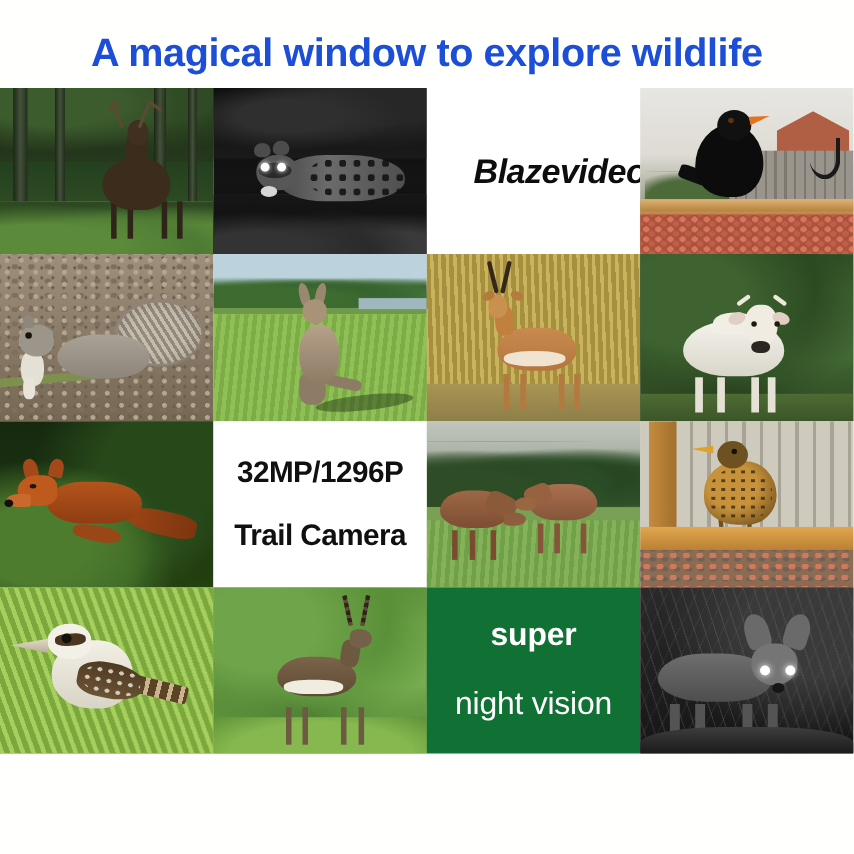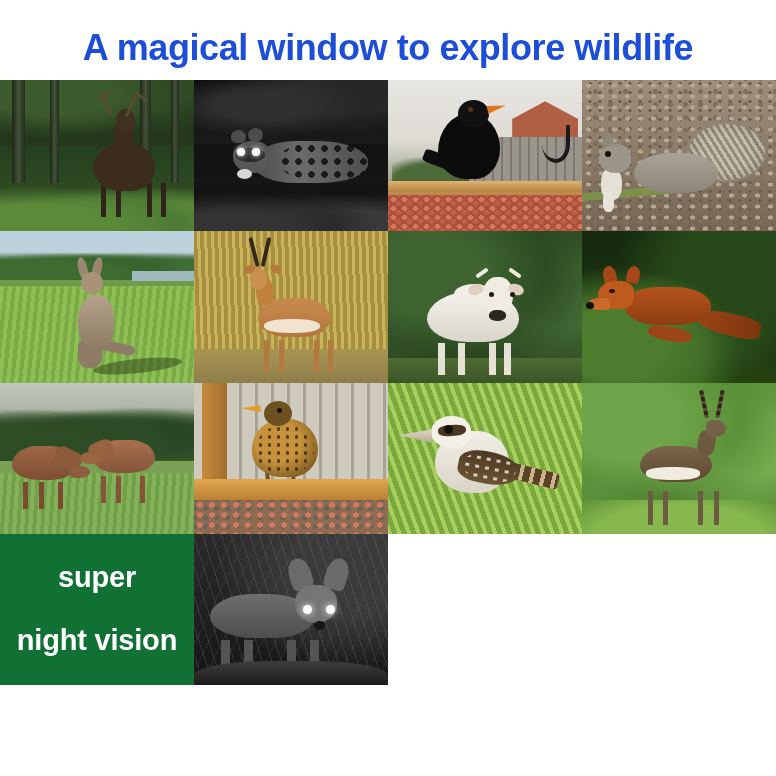--- a/index.html
+++ b/index.html
@@ -41,21 +41,21 @@
     transform:translateX(24px);
   }
   .spec-a{font-size:27px;font-weight:700;color:#101010;white-space:nowrap;
           letter-spacing:-0.5px;margin-bottom:26px;}
   .spec-b{font-size:27px;font-weight:700;color:#101010;white-space:nowrap;
           letter-spacing:-0.5px;}
   .greencell{display:flex;flex-direction:column;align-items:center;
              justify-content:center;}
   .nv-a{font-size:29px;font-weight:700;color:#ffffff;white-space:nowrap;
         margin-bottom:30px;letter-spacing:-0.2px;}
-  .nv-b{font-size:29px;font-weight:700;color:#ffffff;white-space:nowrap;
+  .nv-b{font-size:29px;font-weight:400;color:#ffffff;white-space:nowrap;
         letter-spacing:-0.2px;}
 
   
   .sky,.ground,.veg,.blob,.shape{position:absolute;}
 
   
   .c-deer{background:linear-gradient(#1d2e1b 0%,#24401f 45%,#2f4d24 75%,#3a5a28 100%);}
   .c-deer .trunk{position:absolute;top:0;height:100%;width:13px;
     background:linear-gradient(90deg,#1b2414,#44523c,#222c1b);opacity:.95;}
   .c-deer .canopy{position:absolute;left:0;top:0;width:100%;height:44%;
@@ -445,20 +445,23 @@
       <div class="spots"></div>
       <div class="head"></div>
       <div class="ear" style="left:19%;top:33%;"></div>
       <div class="ear" style="left:28%;top:32%;"></div>
       <div class="mask"></div>
       <div class="eye" style="left:22%;top:45%;"></div>
       <div class="eye" style="left:30%;top:45%;"></div>
       <div class="muzzle"></div>
     </div>
 
+    <div class="cell textcell">
+      <div class="brand">Blazevideo</div>
+    </div>
 
     <div class="cell c-blackbird">
       <div class="brick"></div>
       <div class="house"></div>
       <div class="fence"></div>
       <div class="bush"></div>
       <div class="hook"></div>
       <div class="trough"></div>
       <div class="btail"></div>
       <div class="bbody"></div>
@@ -538,20 +541,24 @@
       <div class="taild"></div>
       <div class="body"></div>
       <div class="earL"></div>
       <div class="earR"></div>
       <div class="head"></div>
       <div class="snout"></div>
       <div class="nose"></div>
       <div class="eye"></div>
     </div>
 
+    <div class="cell textcell">
+      <div class="spec-a">32MP/1296P</div>
+      <div class="spec-b">Trail Camera</div>
+    </div>
 
     <div class="cell c-horse">
       <div class="mount"></div>
       <div class="pines"></div>
       <div class="hill"></div>
       <div class="h1leg" style="left:12%;top:66%;"></div>
       <div class="h1leg" style="left:20%;top:66%;"></div>
       <div class="h1leg" style="left:30%;top:66%;"></div>
       <div class="h1body"></div>
       <div class="h1neck"></div>

